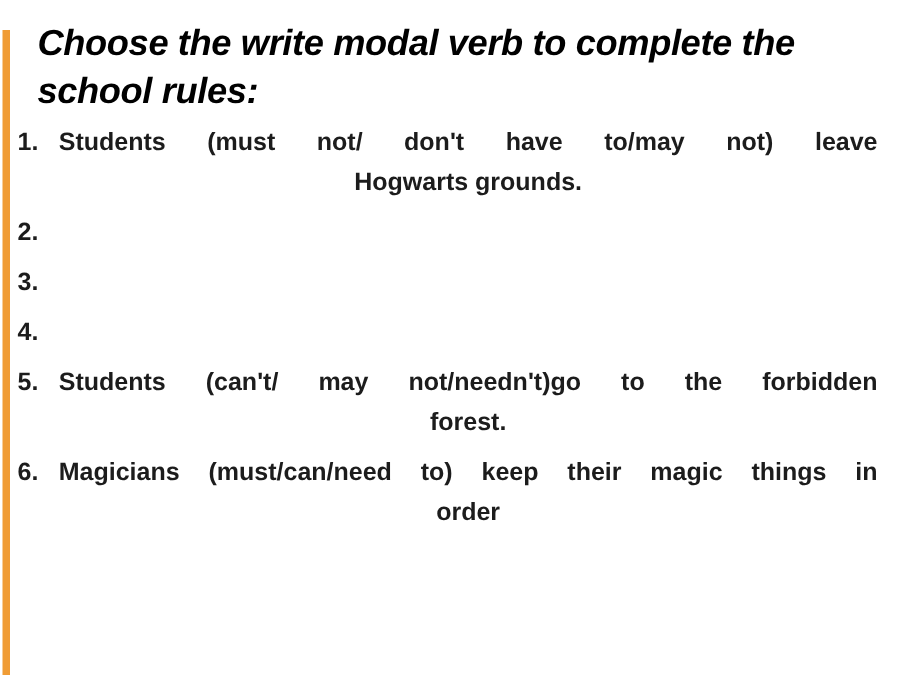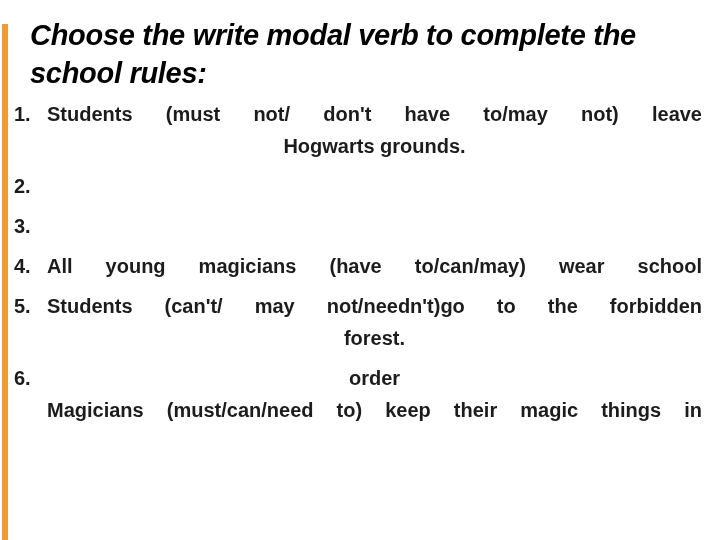--- a/index.html
+++ b/index.html
@@ -80,34 +80,33 @@
 
     <div class="item">
       <div class="num">3.</div>
       <div class="txt">
       </div>
     </div>
 
     <div class="item">
       <div class="num">4.</div>
       <div class="txt">
-        <div class="line just">All young magicians (have to/can/may) wear school</div>
       </div>
     </div>
 
     <div class="item">
       <div class="num">5.</div>
       <div class="txt">
         <div class="line just">Students (can't/ may not/needn't)go to the forbidden</div>
         <div class="line">forest.</div>
       </div>
     </div>
 
     <div class="item gap-before">
       <div class="num">6.</div>
       <div class="txt">
+        <div class="line just">Magicians (must/can/need to) keep their magic things in</div>
         <div class="line">order</div>
-        <div class="line just">Magicians (must/can/need to) keep their magic things in</div>
       </div>
     </div>
 
   </div>
 </div>
 
 </body></html>

